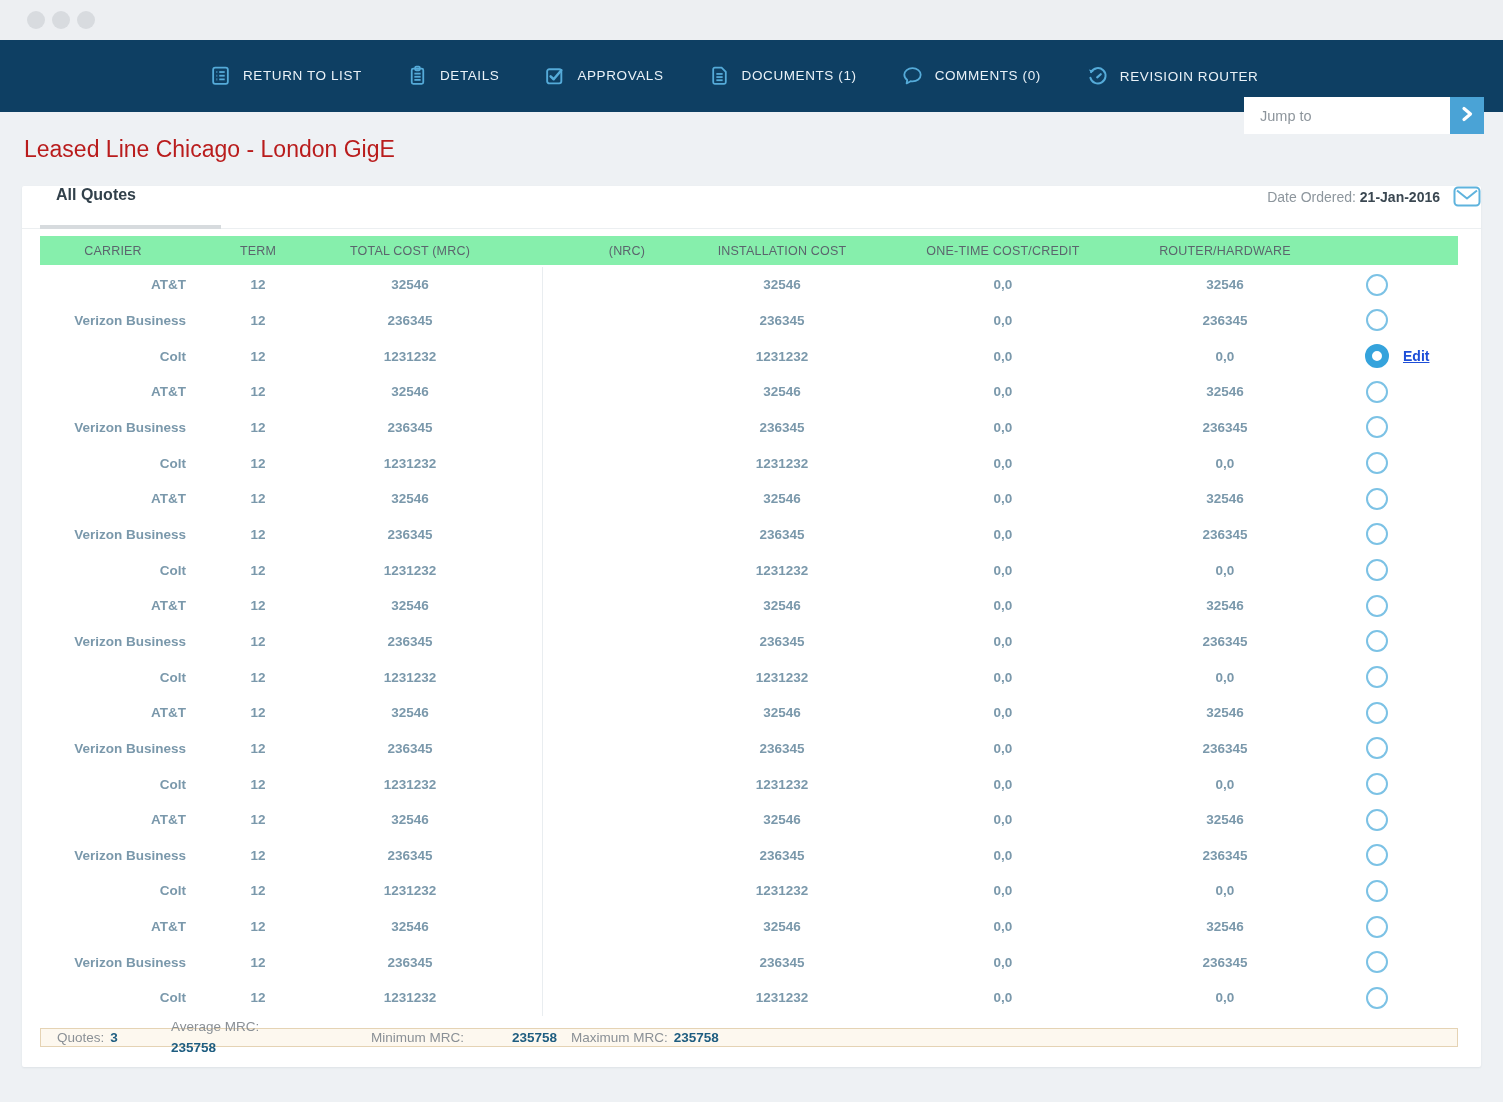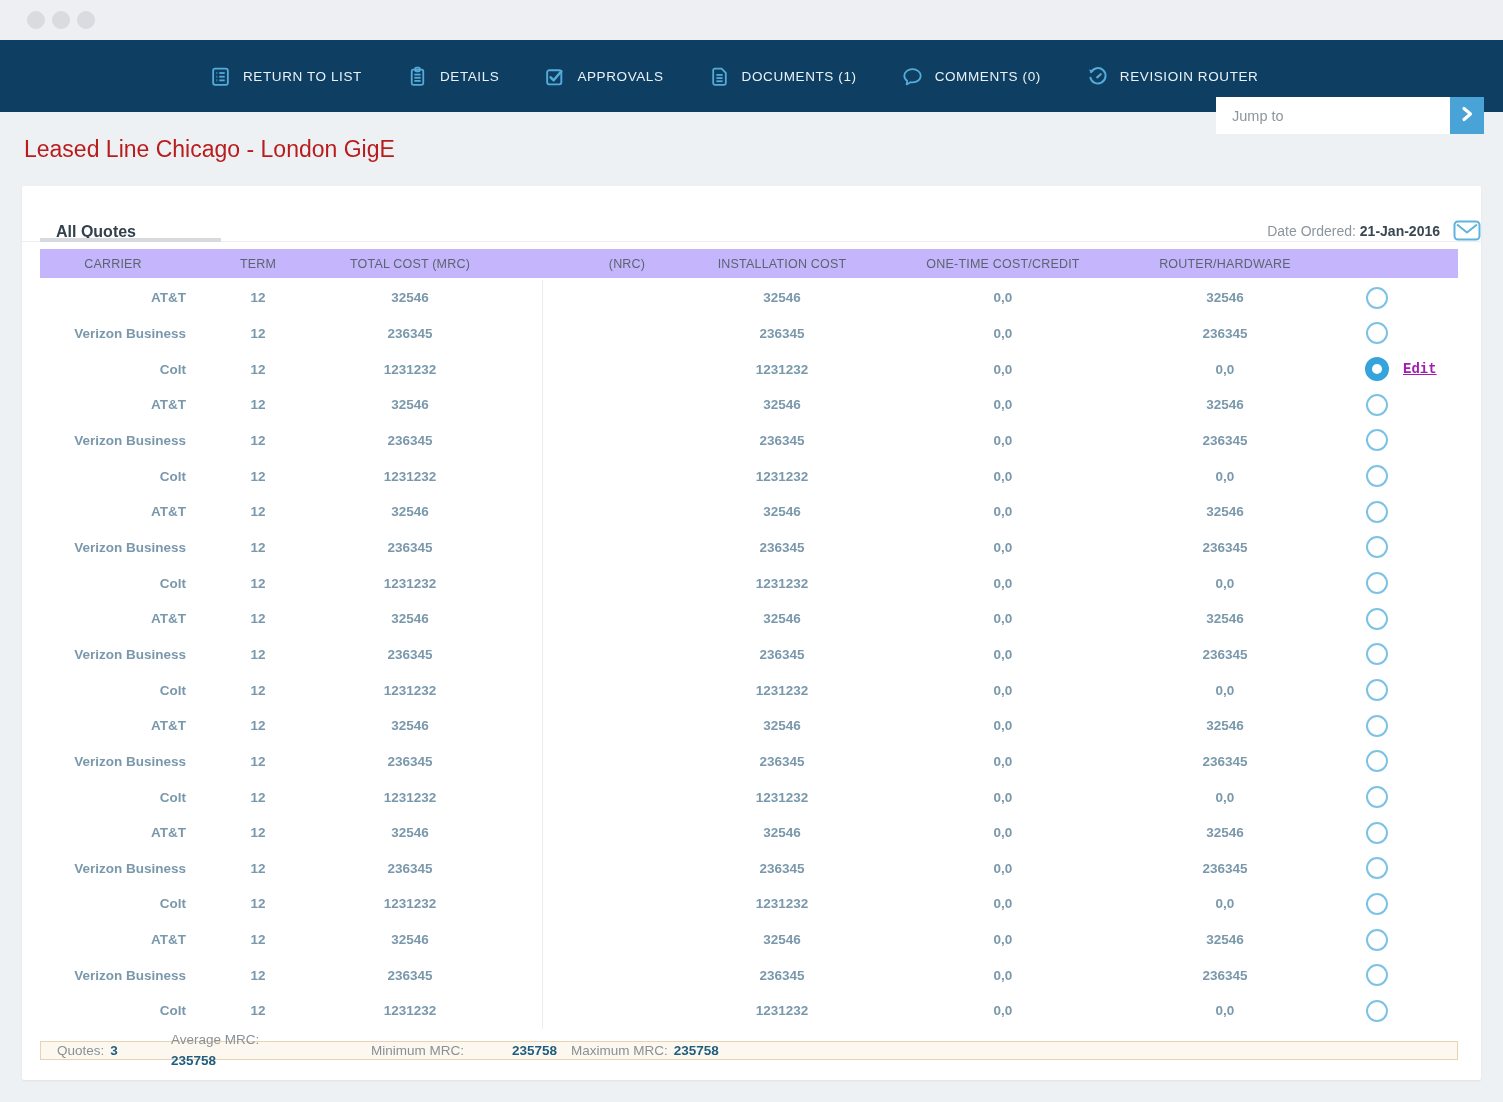--- a/index.html
+++ b/index.html
@@ -4,56 +4,56 @@
 <style>
   * { margin:0; padding:0; box-sizing:border-box; }
   html,body { width:1503px; height:1102px; background:#eef1f4; font-family:"Liberation Sans", sans-serif; overflow:hidden; }
 
   
   .window-bar { height:40px; background:#edeff2; display:flex; align-items:center; padding-left:27px; gap:7px; }
   .win-dot { width:18px; height:18px; border-radius:50%; background:#d8dbdf; }
 
   
   .nav { height:72px; background:#0e3f63; position:relative; display:flex; align-items:center; }
-  .nav-items { display:flex; align-items:center; gap:45px; margin-left:210px; }
+  .nav-items { display:flex; align-items:flex-start; gap:45px; margin-left:210px; }
   .nav-item { display:flex; align-items:center; gap:12px; color:#eaf2f8; font-size:13.5px; letter-spacing:.6px; cursor:pointer; white-space:nowrap; }
   .nav-item svg { display:block; }
-  .jump-wrap { position:absolute; right:19px; top:57px; width:268px; height:37px; display:flex; background:#fff; }
+  .jump-wrap { position:absolute; right:19px; top:57px; width:240px; height:37px; display:flex; background:#fff; }
   .jump-input { flex:1; border:none; outline:none; padding-left:16px; font-size:14.5px; color:#555; font-family:"Liberation Sans", sans-serif; }
   .jump-input::placeholder { color:#8d959c; }
   .jump-btn { width:34px; border:none; background:#4aa3d6; cursor:pointer; display:flex; align-items:center; justify-content:center; }
 
   
   .page-title { margin:24px 0 0 24px; font-size:23px; color:#b91c1c; }
 
   .card { margin:23px 22px 0 22px; width:1459px; background:#fff; border-radius:2px; box-shadow:0 1px 2px rgba(40,60,80,.08); padding-bottom:20px; }
 
-  .card-head { height:56px; position:relative; border-bottom:1px solid #eceff1; display:flex; align-items:flex-end; justify-content:space-between; }
+  .card-head { height:43px; position:relative; border-bottom:1px solid #eceff1; display:flex; align-items:flex-start; justify-content:space-between; }
   .tab { margin-left:34px; font-size:16px; font-weight:700; color:#32414b; cursor:pointer; }
   .tab-underline { position:absolute; left:18px; bottom:-1px; width:181px; height:4px; background:#d7dbde; }
   .date-wrap { display:flex; align-items:center; gap:13px; }
   .date-label { font-size:14px; color:#8d969d; }
   .date-label b { color:#3a4751; font-weight:700; }
   .mail-icon { cursor:pointer; display:flex; }
 
   
   .grid { display:grid; grid-template-columns:146px 144px 212px 170px 140px 302px 142px 162px; align-items:center; }
-  .thead { margin:7px 0 0 18px; width:1418px; height:29px; background:#c4b5fd; font-size:12.5px; color:#5b656d; letter-spacing:.2px; }
+  .thead { margin:7px 0 0 18px; width:1418px; height:29px; background:#86efac; font-size:12.5px; color:#5b656d; letter-spacing:.2px; }
   .th { text-align:center; }
   .th.c3 { padding-right:52px; }
   .tbody { margin-left:18px; width:1418px; margin-top:2px; }
   .row { height:35.66px; font-size:13.5px; font-weight:700; color:#7a98ab; }
   .cell { text-align:center; }
   .cell.carrier { text-align:right; padding-left:16px; }
   .cell.c3 { padding-right:52px; }
   .cell.nrc { border-left:1px solid #e9edf0; height:100%; display:flex; align-items:center; justify-content:center; }
   .cell.action { position:relative; display:flex; align-items:center; justify-content:center; height:100%; }
   .radio { width:22px; height:22px; border-radius:50%; border:2px solid #7cc2e5; background:#fff; cursor:pointer; flex:none; }
   .radio.selected { width:24px; height:24px; border:7px solid #35a3dc; }
-  .edit-link { position:absolute; left:107px; top:50%; transform:translateY(-50%); color:#a21caf; font-size:14px; font-weight:700; text-decoration:underline; cursor:pointer;font-family:Liberation Mono, monospace; }
+  .edit-link { position:absolute; left:107px; top:50%; transform:translateY(-50%); color:#1d4ed8; font-size:14px; font-weight:700; text-decoration:underline; cursor:pointer; }
 
   
   .summary { margin:12px 0 0 18px; width:1418px; height:19px; background:#fdf8ef; border:1px solid #e5d3b4; display:flex; align-items:center; font-size:13.5px; color:#8a9096; }
   .sum-item { display:flex; gap:6px; white-space:nowrap; }
   .sum-item b { color:#1e5d80; font-weight:700; }
   .sum-1 { margin-left:16px; width:114px; }
   .sum-2 { width:200px;flex-direction:column; }
   .sum-3 { width:200px;gap:48px; }
 </style>
 </head>

